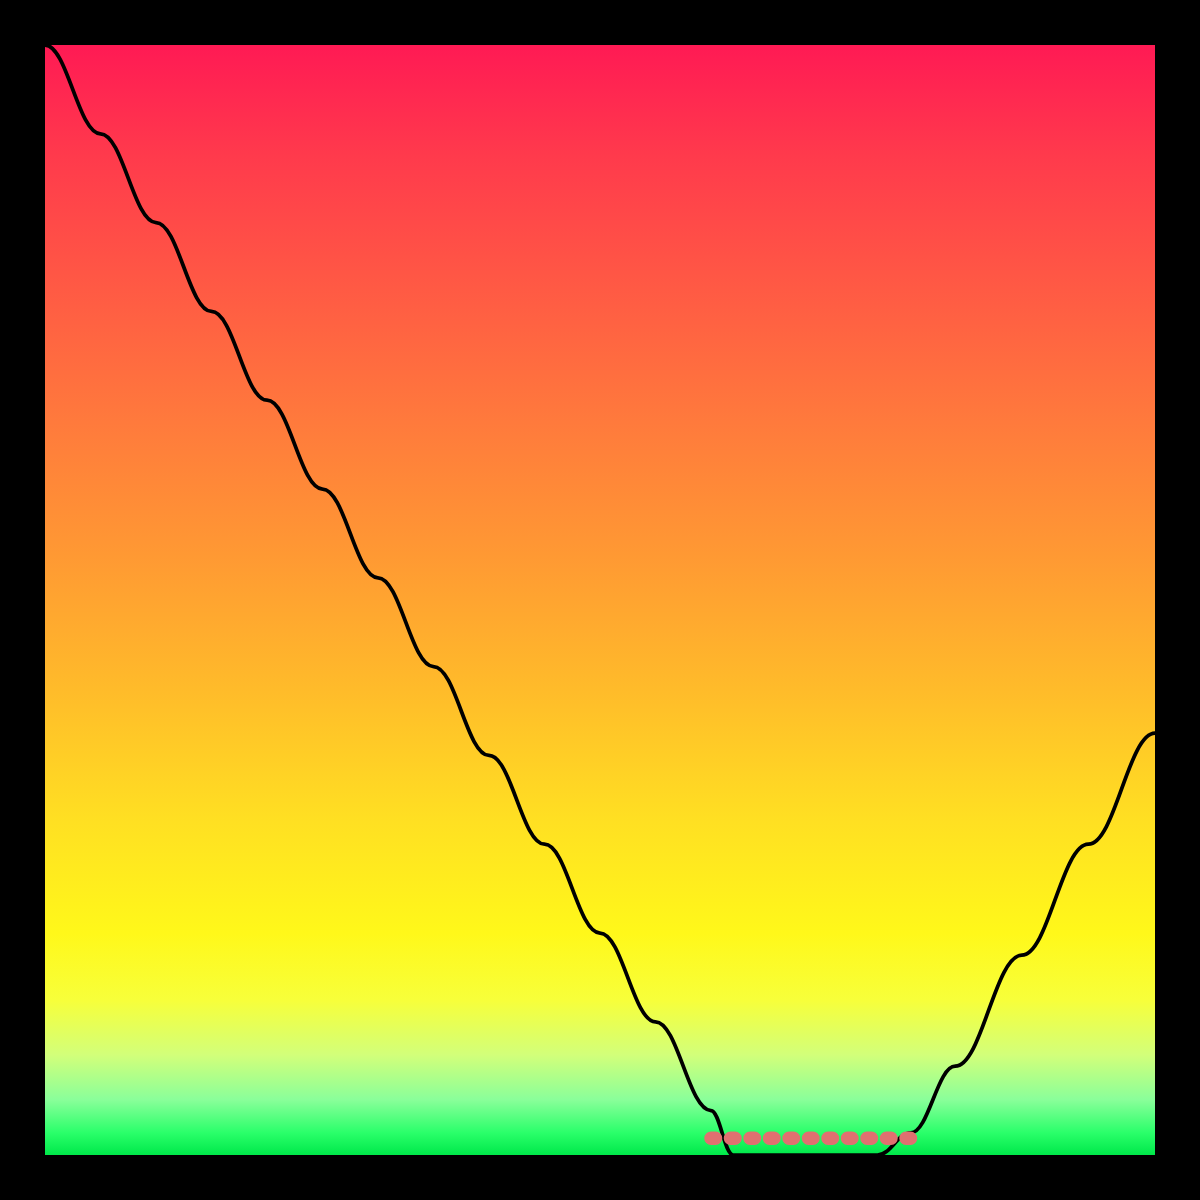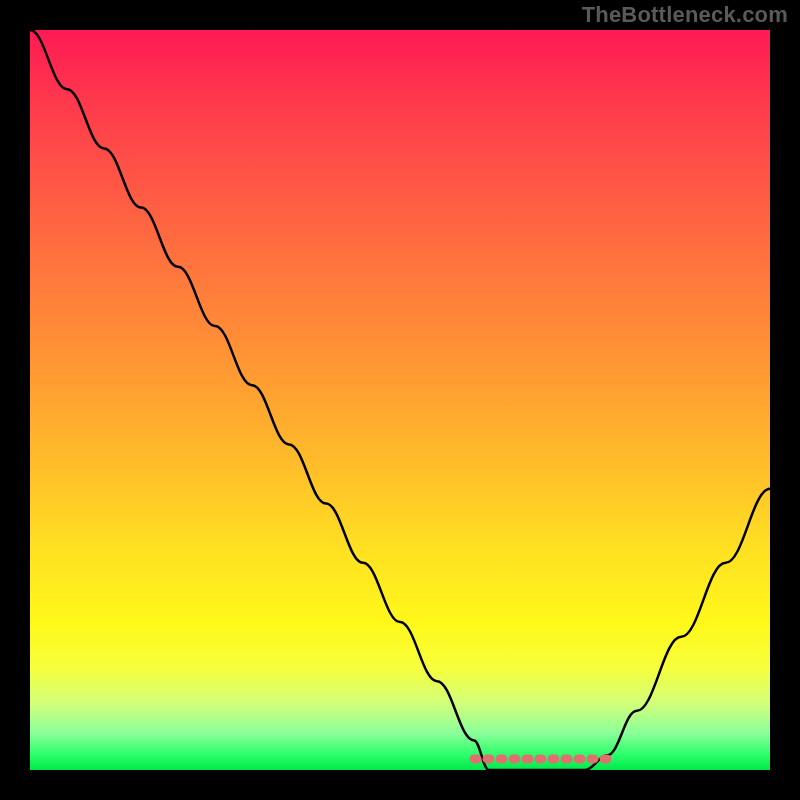--- a/index.html
+++ b/index.html
@@ -60,21 +60,20 @@
     inset: 0;
     width: 100%;
     height: 100%;
     overflow: visible;
   }
 </style>
 </head>
 <body>
 
 <div class="frame">
-  <div class="watermark">TheBottleneck.com</div>
 
   <div class="plot-area">
     <div class="gradient-bg"></div>
     <svg class="curve" viewBox="0 0 740 740" preserveAspectRatio="none">
       <path id="curve-path" fill="none" stroke="#000" stroke-width="2.5" stroke-linecap="round" d="M 0 0 C 14.8 0 22.2 59.19999999999993 37 59.19999999999993 C 51.8 59.19999999999993 59.2 118.39999999999998 74 118.39999999999998 C 88.8 118.39999999999998 96.2 177.60000000000002 111 177.60000000000002 C 125.8 177.60000000000002 133.2 236.79999999999995 148 236.79999999999995 C 162.8 236.79999999999995 170.2 296 185 296 C 199.8 296 207.2 355.2 222 355.2 C 236.8 355.2 244.2 414.4 259 414.4 C 273.8 414.4 281.2 473.6 296 473.6 C 310.8 473.6 318.2 532.8 333 532.8 C 347.8 532.8 355.2 592 370 592 C 384.8 592 392.20000000000005 651.2 407.00000000000006 651.2 C 421.8 651.2 429.20000000000005 710.4 444 710.4 C 449.92 710.4 452.88 740 458.8 740 C 467.68 740 472.12 740 481 740 C 495.8 740 503.2 740 518 740 C 532.8 740 540.2 740 555 740 C 563.88 740 568.32 725.2 577.2 725.2 C 589.04 725.2 594.96 680.8 606.8 680.8 C 624.56 680.8 633.44 606.8 651.2 606.8 C 668.96 606.8 677.8399999999999 532.8 695.5999999999999 532.8 C 713.3599999999999 532.8 722.24 458.8 740 458.8"></path>
       <path id="opt-path" fill="none" stroke="#e07070" stroke-width="9" stroke-linecap="round" stroke-dasharray="3 10" d="M 444 728.9 L 577.2 728.9"></path>
     </svg>
   </div>
 </div>
 

